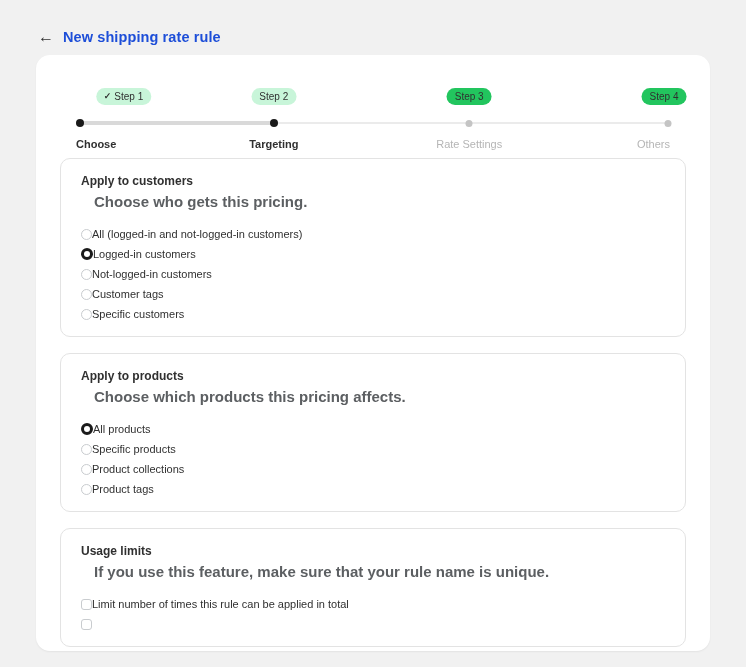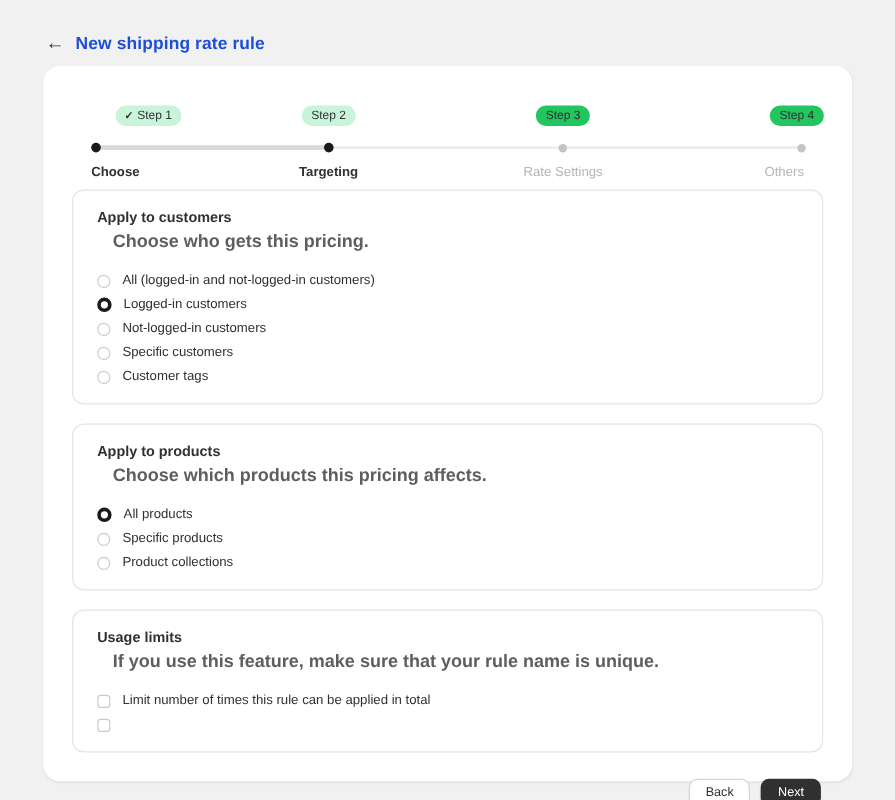--- a/index.html
+++ b/index.html
@@ -144,21 +144,20 @@
   .panel-sub {
     font-size: 15px;
     color: #5c5f62;
     margin: 0 0 14px 13px;
     font-weight: bold;
   }
 
   .opt-row {
     display: flex;
     align-items: center;
-    gap: 10px;
     height: 20px;
     margin-bottom: 0px;
     cursor: pointer;
   }
   .opt-label {
     font-size: 11px;
     color: #303030;
     line-height: 1;
   }
 
@@ -272,44 +271,48 @@
     <div class="opt-row">
       <span class="radio checked"></span>
       <span class="opt-label">Logged-in customers</span>
     </div>
     <div class="opt-row">
       <span class="radio"></span>
       <span class="opt-label">Not-logged-in customers</span>
     </div>
     <div class="opt-row">
       <span class="radio"></span>
+      <span class="opt-label">Customer tags</span>
+    </div>
+    <div class="opt-row">
+      <span class="radio"></span>
       <span class="opt-label">Specific customers</span>
-    </div>
-    <div class="opt-row">
-      <span class="radio"></span>
-      <span class="opt-label">Customer tags</span>
     </div>
   </div>
 
   <div class="panel">
     <div class="panel-title">Apply to products</div>
     <div class="panel-sub">Choose which products this pricing affects.</div>
 
     <div class="opt-row">
       <span class="radio checked"></span>
       <span class="opt-label">All products</span>
     </div>
     <div class="opt-row">
       <span class="radio"></span>
       <span class="opt-label">Specific products</span>
     </div>
     <div class="opt-row">
       <span class="radio"></span>
       <span class="opt-label">Product collections</span>
     </div>
+    <div class="opt-row">
+      <span class="radio"></span>
+      <span class="opt-label">Product tags</span>
+    </div>
   </div>
 
   <div class="panel">
     <div class="panel-title">Usage limits</div>
     <div class="panel-sub">If you use this feature, make sure that your rule name is unique.</div>
 
     <div class="opt-row">
       <span class="checkbox"></span>
       <span class="opt-label">Limit number of times this rule can be applied in total</span>
     </div>

